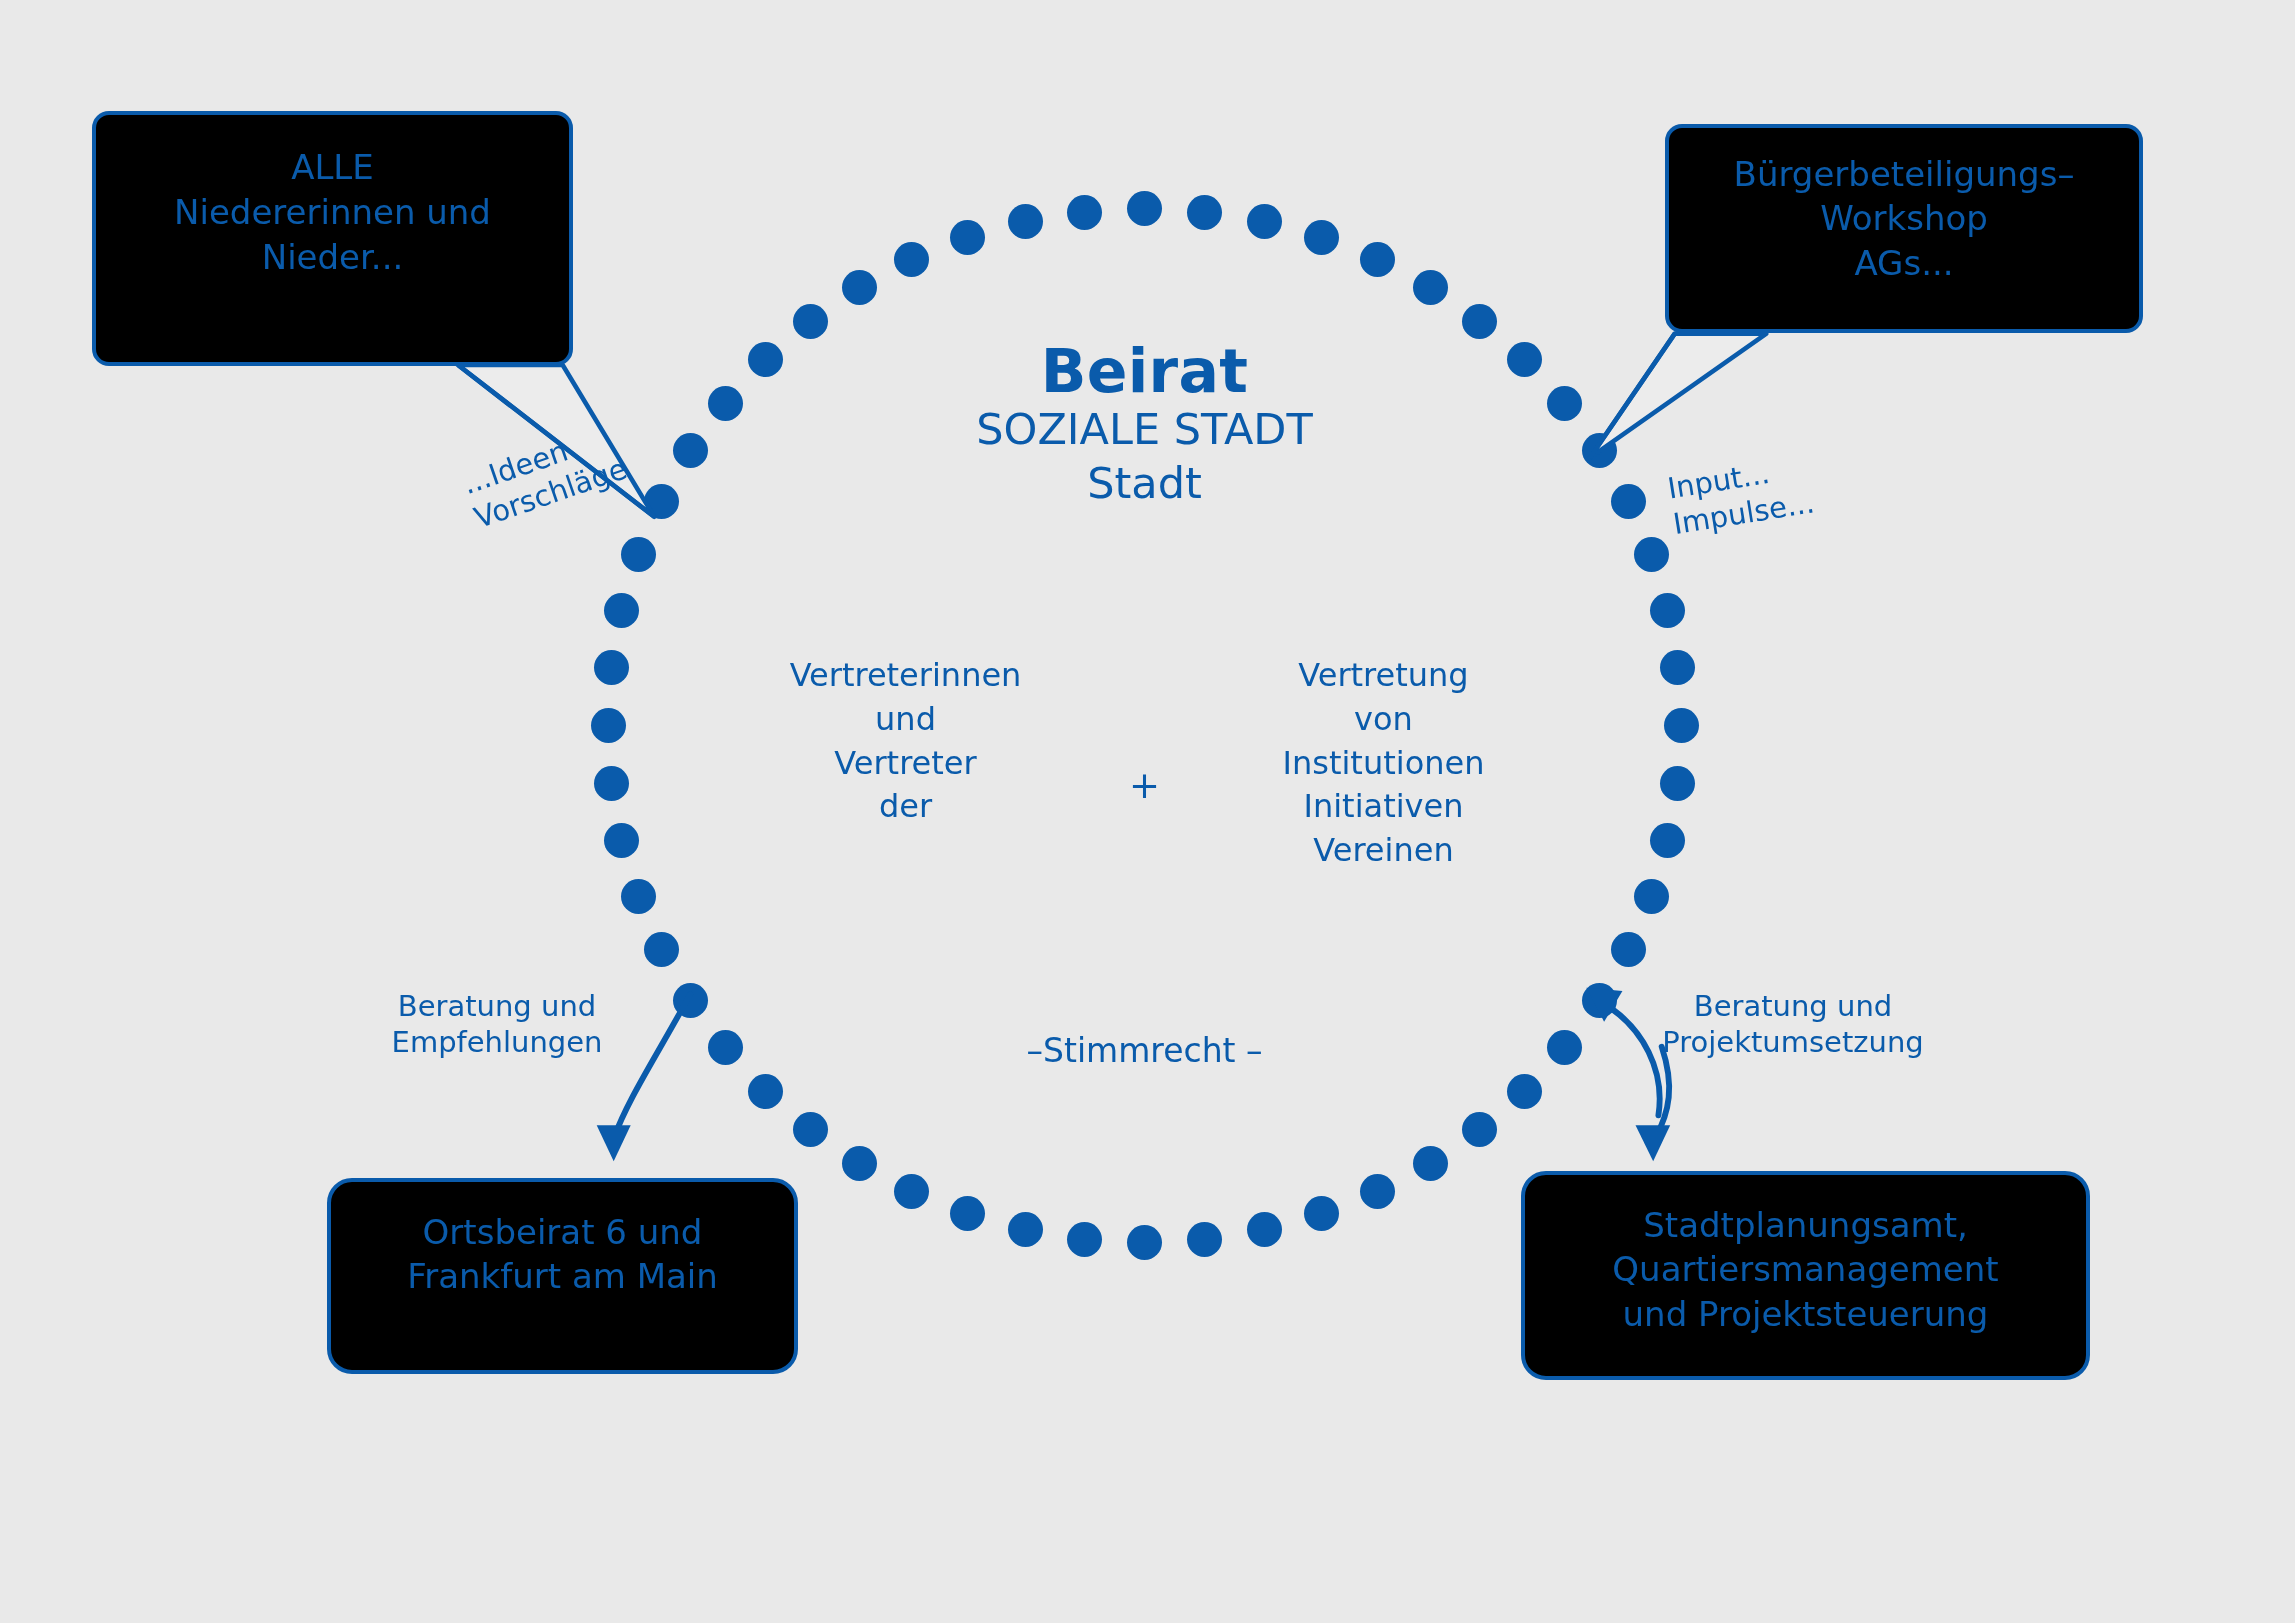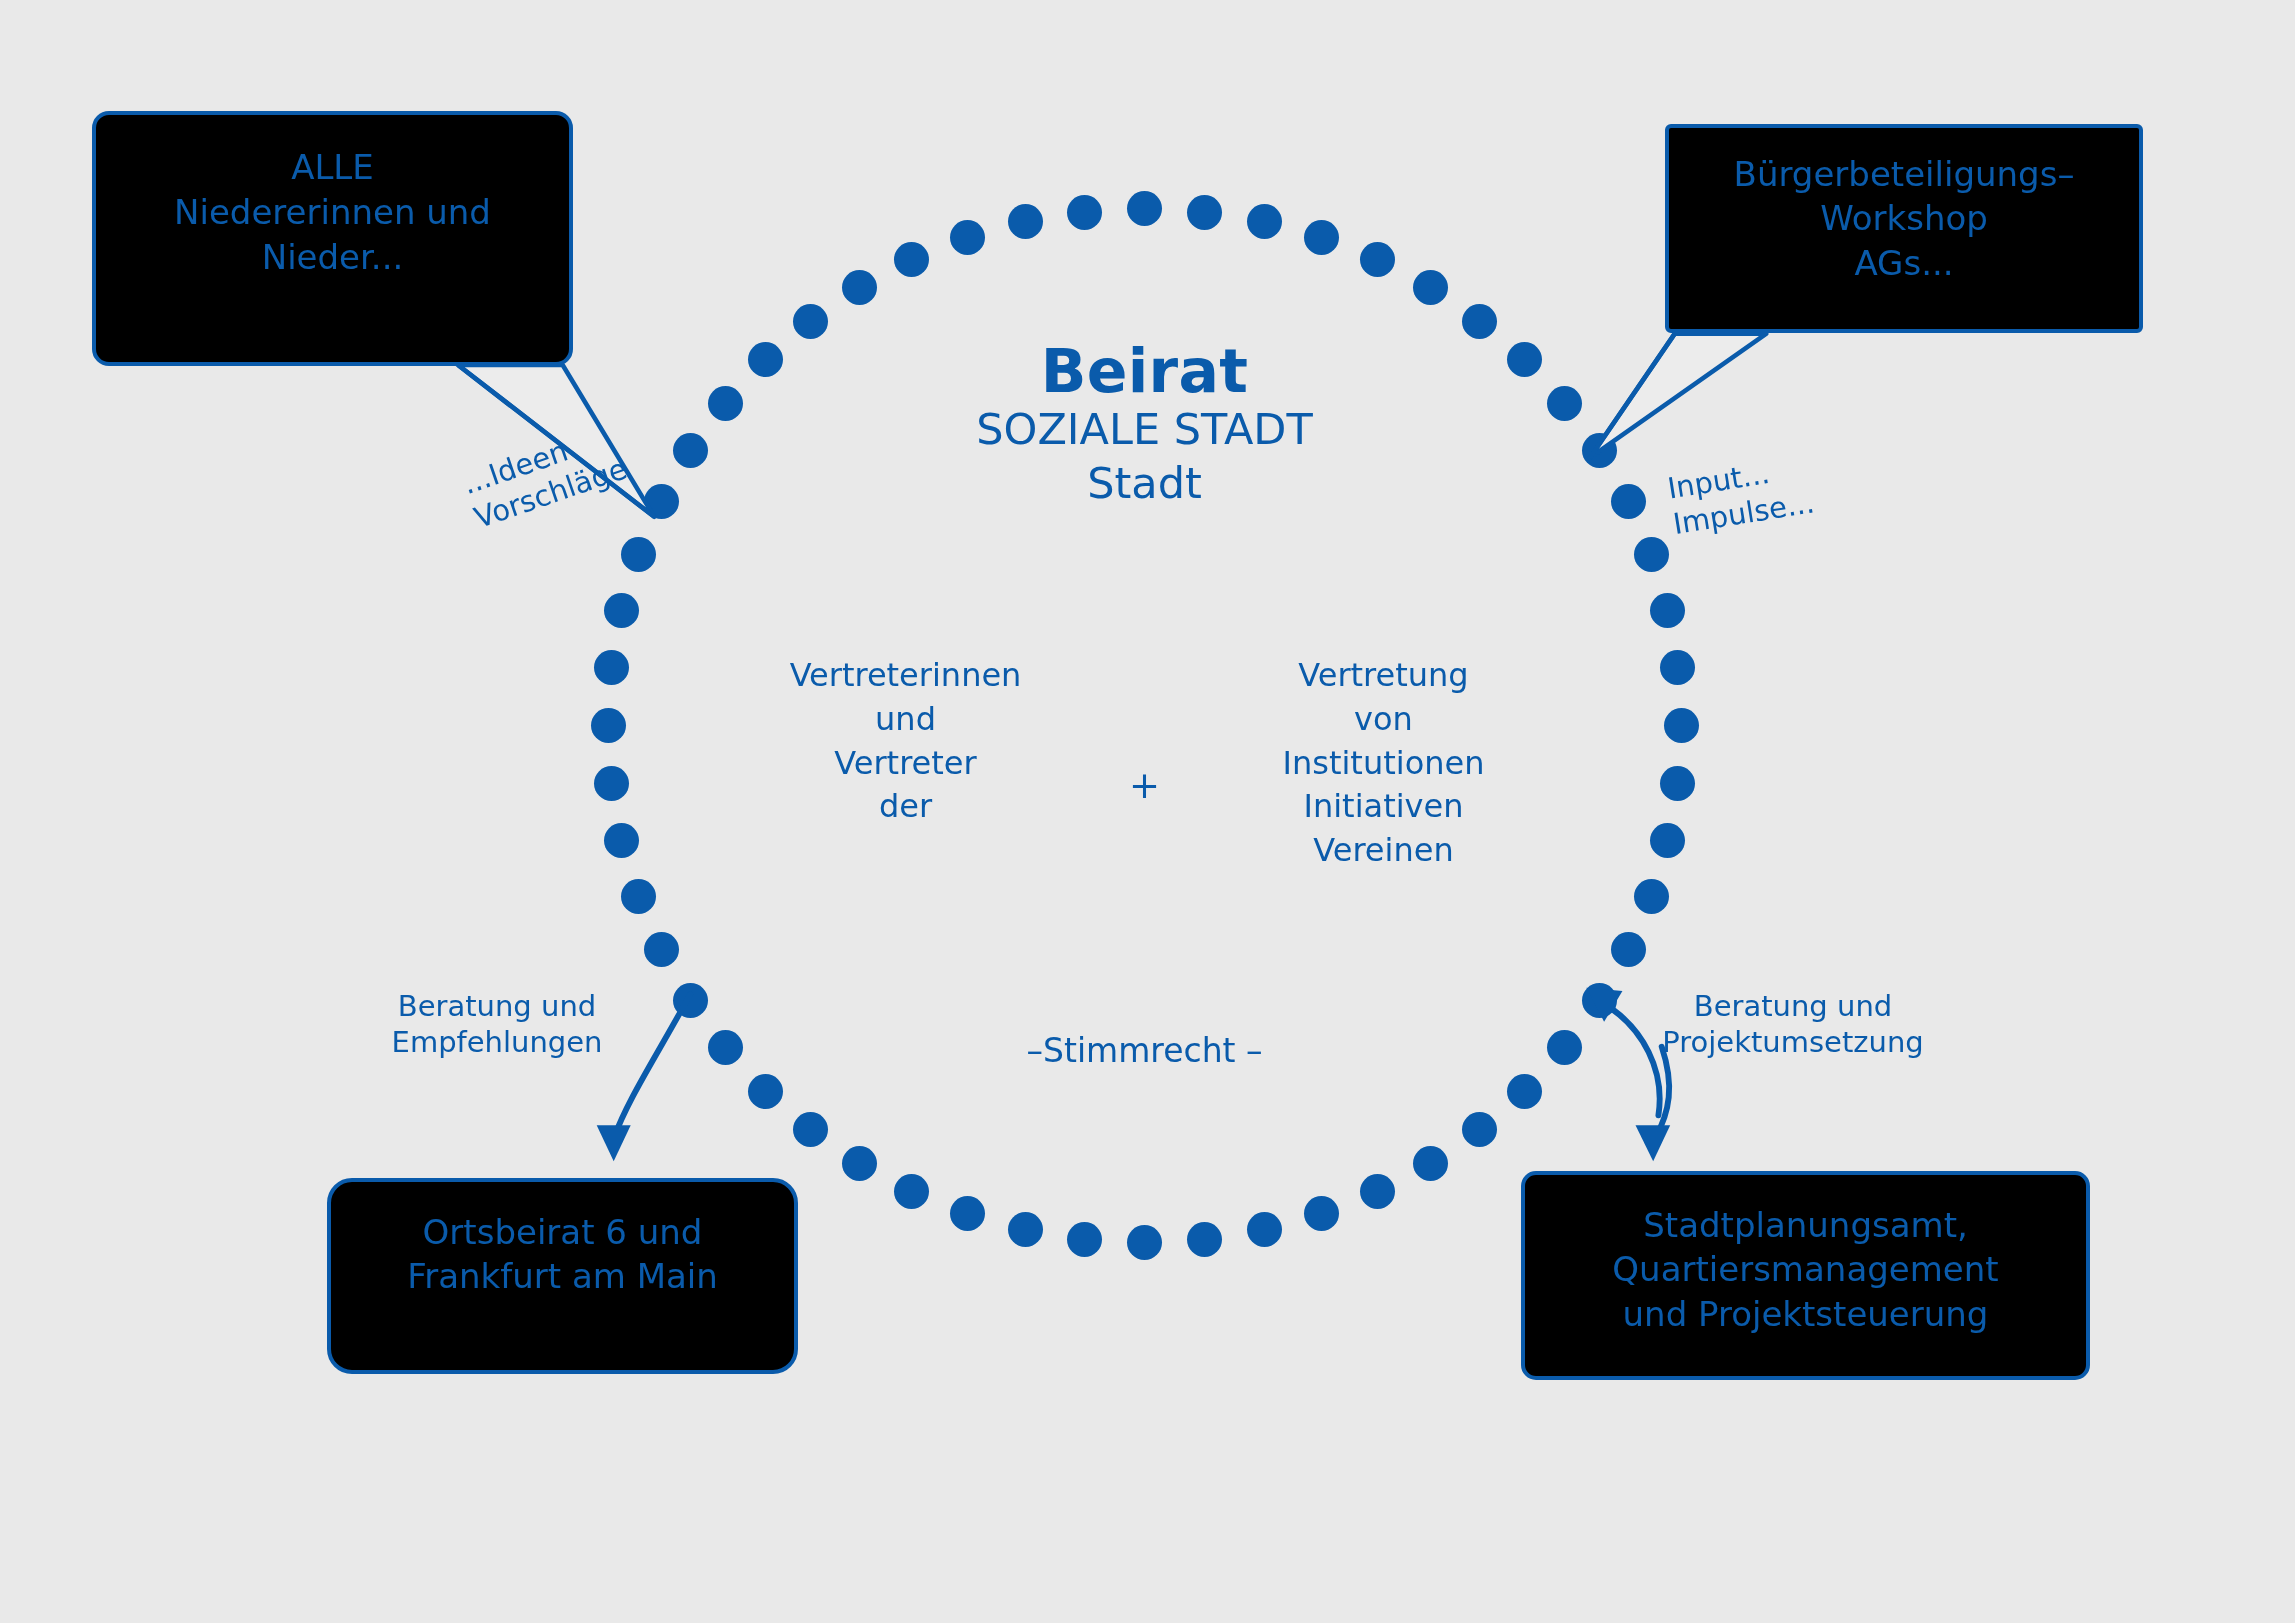--- a/index.html
+++ b/index.html
@@ -107,39 +107,39 @@
     height: 255px;
     border-radius: 17px;
     font-size: 34px;
     padding-top: 30px;
   }
   .bubble-tr {
     left: 1665px;
     top: 124px;
     width: 478px;
     height: 209px;
-    border-radius: 6px;
+    border-radius: 17px;
     font-size: 34px;
     padding-top: 23.6px;
   }
   .box-bl {
     left: 327px;
     top: 1178px;
     width: 471px;
     height: 196px;
     border-radius: 25px;
     font-size: 34px;
     padding-top: 27.5px;
   }
   .box-br {
     left: 1521px;
     top: 1171px;
     width: 569px;
     height: 209px;
-    border-radius: 15px;
+    border-radius: 25px;
     font-size: 34px;
     padding-top: 27.5px;
   }
 
   
   svg.overlay {
     position: absolute;
     left: 0;
     top: 0;
     width: 2295px;

